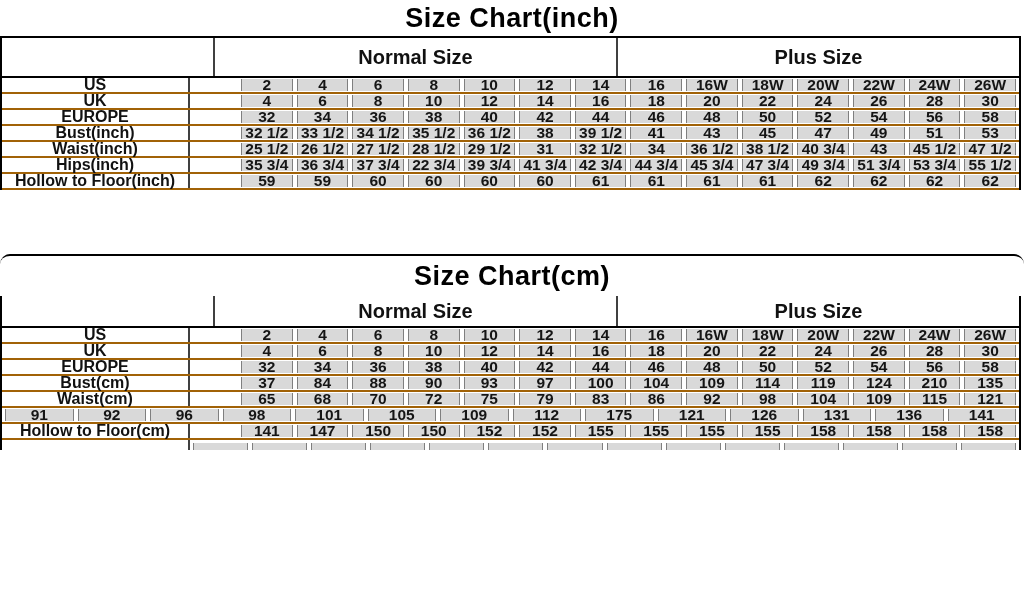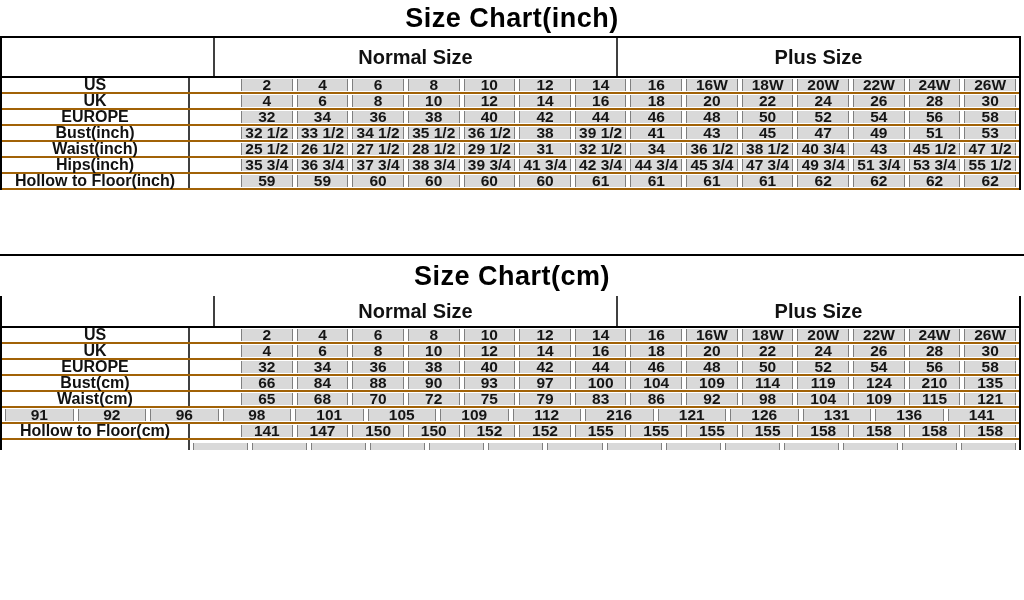--- a/index.html
+++ b/index.html
@@ -6,20 +6,21 @@
   html, body { width: 1024px; height: 600px; background: #ffffff; overflow: hidden; }
   body { font-family: "Liberation Sans", sans-serif; color: #1a1a1a; }
 
   .stage { position: relative; width: 1024px; height: 600px; background: #fff; overflow: hidden; }
 
   .chart-title {
     height: 36px;
     display: flex; align-items: center; justify-content: center;
     font-size: 27px; font-weight: bold; color: #000;
     letter-spacing: 0.5px;
+    border-radius: 10px;
   }
   .cm-block .chart-title {
     height: 42px;
     border-top: 2px solid #000;
     margin-top: 44px;
   }
 
   .tbl {
     width: 1021px;
     border-left: 2px solid #000;
@@ -207,21 +208,21 @@
               <div class="cell">45 1/2</div>
               <div class="cell">47 1/2</div>
             </div>
           </div>
           <div class="row">
             <div class="row-label">Hips(inch)</div>
             <div class="cells">
               <div class="cell">35 3/4</div>
               <div class="cell">36 3/4</div>
               <div class="cell">37 3/4</div>
-              <div class="cell">38 3/4</div>
+              <div class="cell">22 3/4</div>
               <div class="cell">39 3/4</div>
               <div class="cell">41 3/4</div>
               <div class="cell">42 3/4</div>
               <div class="cell">44 3/4</div>
               <div class="cell">45 3/4</div>
               <div class="cell">47 3/4</div>
               <div class="cell">49 3/4</div>
               <div class="cell">51 3/4</div>
               <div class="cell">53 3/4</div>
               <div class="cell">55 1/2</div>
@@ -314,21 +315,21 @@
               <div class="cell">50</div>
               <div class="cell">52</div>
               <div class="cell">54</div>
               <div class="cell">56</div>
               <div class="cell">58</div>
             </div>
           </div>
           <div class="row">
             <div class="row-label">Bust(cm)</div>
             <div class="cells">
-              <div class="cell">66</div>
+              <div class="cell">37</div>
               <div class="cell">84</div>
               <div class="cell">88</div>
               <div class="cell">90</div>
               <div class="cell">93</div>
               <div class="cell">97</div>
               <div class="cell">100</div>
               <div class="cell">104</div>
               <div class="cell">109</div>
               <div class="cell">114</div>
               <div class="cell">119</div>
@@ -359,21 +360,21 @@
           <div class="row">
             <div class="cells">
               <div class="cell">91</div>
               <div class="cell">92</div>
               <div class="cell">96</div>
               <div class="cell">98</div>
               <div class="cell">101</div>
               <div class="cell">105</div>
               <div class="cell">109</div>
               <div class="cell">112</div>
-              <div class="cell">216</div>
+              <div class="cell">175</div>
               <div class="cell">121</div>
               <div class="cell">126</div>
               <div class="cell">131</div>
               <div class="cell">136</div>
               <div class="cell">141</div>
             </div>
           </div>
           <div class="row">
             <div class="row-label">Hollow to Floor(cm)</div>
             <div class="cells">

